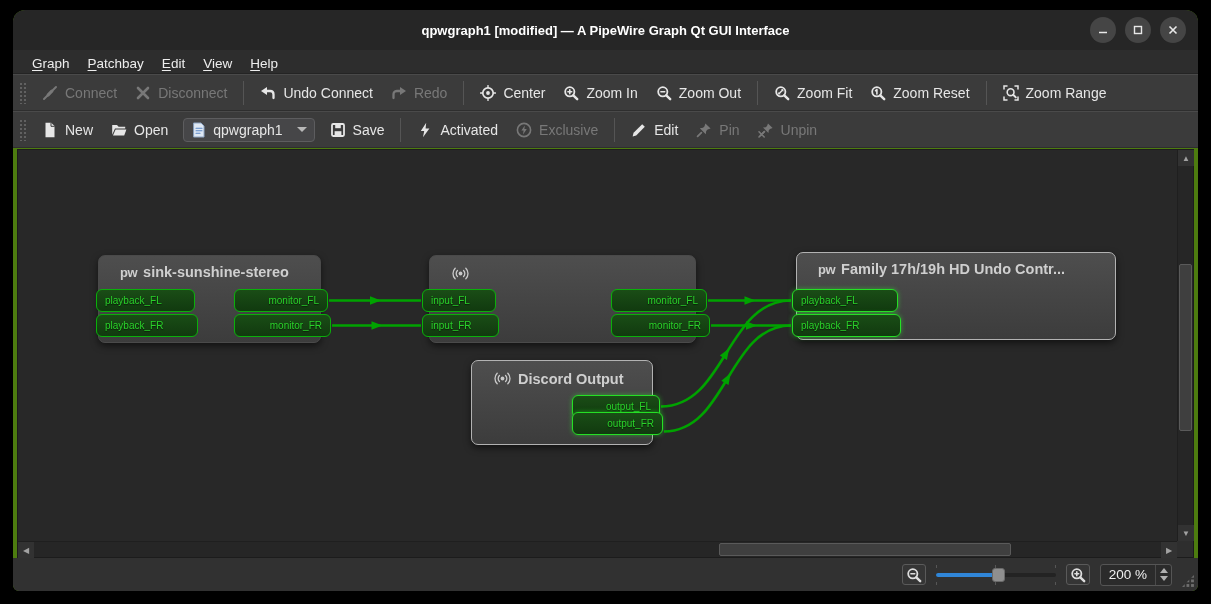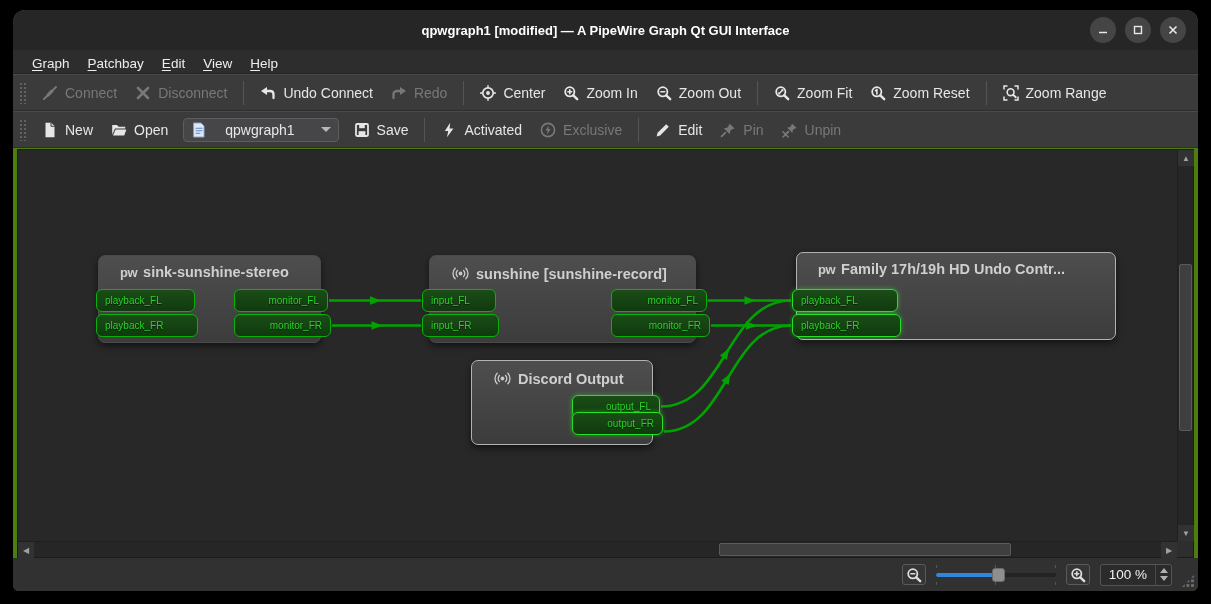--- a/index.html
+++ b/index.html
@@ -28,21 +28,21 @@
              padding:8px 4px; border-top:1px solid #4a4a4a; border-bottom:1px solid #2e2e2e; }
   .tb-handle { width:8px; height:22px; margin:0 6px 0 2px;
                background-image:radial-gradient(#616161 1px, transparent 1.2px);
                background-size:4px 4px; }
   .titem { display:flex; align-items:center; gap:7px; padding:4px 9px; border-radius:3px;
            color:#e6e6e6; font-size:14px; white-space:nowrap; }
   .titem.disabled { color:#787878; }
   .ticon { display:flex; align-items:center; }
   .tb-sep { width:1px; height:24px; background:#555555; margin:0 7px; }
   
-  .combo { display:flex; align-items:center; gap:18px; background:#464648;
+  .combo { display:flex; align-items:center; gap:6px; background:#464648;
            border:1px solid #5d5d5f; border-radius:4px; padding:3px 7px; margin:0 6px;
            color:#e6e6e6; font-size:14px; }
   .combo .arrow { width:0; height:0; border-left:5px solid transparent; margin-left:8px;
                   border-right:5px solid transparent; border-top:5px solid #b8b8b8; }
 
   
   .client { position:absolute; left:4px; right:4px; top:139px; height:409px;
             display:grid; grid-template-columns:1fr 16px; grid-template-rows:1fr 16px;
             border:1px solid #1c1c1c; background:#282828; }
   .canvas { position:relative; overflow:hidden; background:#282828; }
@@ -357,21 +357,20 @@
         <div class="port out" style="left: 216px; top: 164px; width: 97px; height: 23px;">monitor_FR</div>
         <div class="node" style="left: 411px; top: 105px; width: 267px; height: 88px;">
           <div class="node-title">
             <span class="ticon">
               <svg width="19" height="19" viewBox="0 0 20 20" fill="none" stroke="#c9c9c9" stroke-linecap="round">
                 <circle cx="10" cy="10" r="2" fill="#c9c9c9" stroke="none"></circle>
                 <path d="M6.8 6.8 a4.5 4.5 0 0 0 0 6.4 M13.2 6.8 a4.5 4.5 0 0 1 0 6.4" stroke-width="1.4"></path>
                 <path d="M4.4 4.4 a8 8 0 0 0 0 11.2 M15.6 4.4 a8 8 0 0 1 0 11.2" stroke-width="1.4"></path>
               </svg>
             </span>
-            <span>sunshine [sunshine-record]</span>
           </div>
         </div>
         <div class="port in" style="left: 404px; top: 139px; width: 74px; height: 23px;">input_FL</div>
         <div class="port in" style="left: 404px; top: 164px; width: 77px; height: 23px;">input_FR</div>
         <div class="port out" style="left: 593px; top: 139px; width: 96px; height: 23px;">monitor_FL</div>
         <div class="port out" style="left: 593px; top: 164px; width: 99px; height: 23px;">monitor_FR</div>
         <div class="node selected" style="left: 778px; top: 102px; width: 320px; height: 88px;">
           <div class="node-title">
             <span class="ticon">
               <span class="pw-glyph">pw</span>
@@ -436,21 +435,21 @@
     <div class="sb-zoombtn">
       <span class="ticon" id="status-zoom-in">
           <svg width="16" height="16" viewBox="0 0 16 16" fill="none" stroke="currentColor" stroke-linecap="round">
             <circle cx="6.8" cy="6.8" r="4.6" stroke-width="1.8"></circle>
             <path d="M10.3 10.3 L14.2 14.2" stroke-width="2.4"></path>
             <path d="M6.8 4.9 V8.7 M4.9 6.8 H8.7" stroke-width="1.6"></path>
           </svg>
         </span>
     </div>
     <div class="spinbox">
-      <span class="val">100 %</span>
+      <span class="val">200 %</span>
       <div class="arrows">
         <div class="spin-up"></div>
         <div class="spin-dn"></div>
       </div>
     </div>
     <div class="grip"></div>
   </div>
 
 </div>
 

